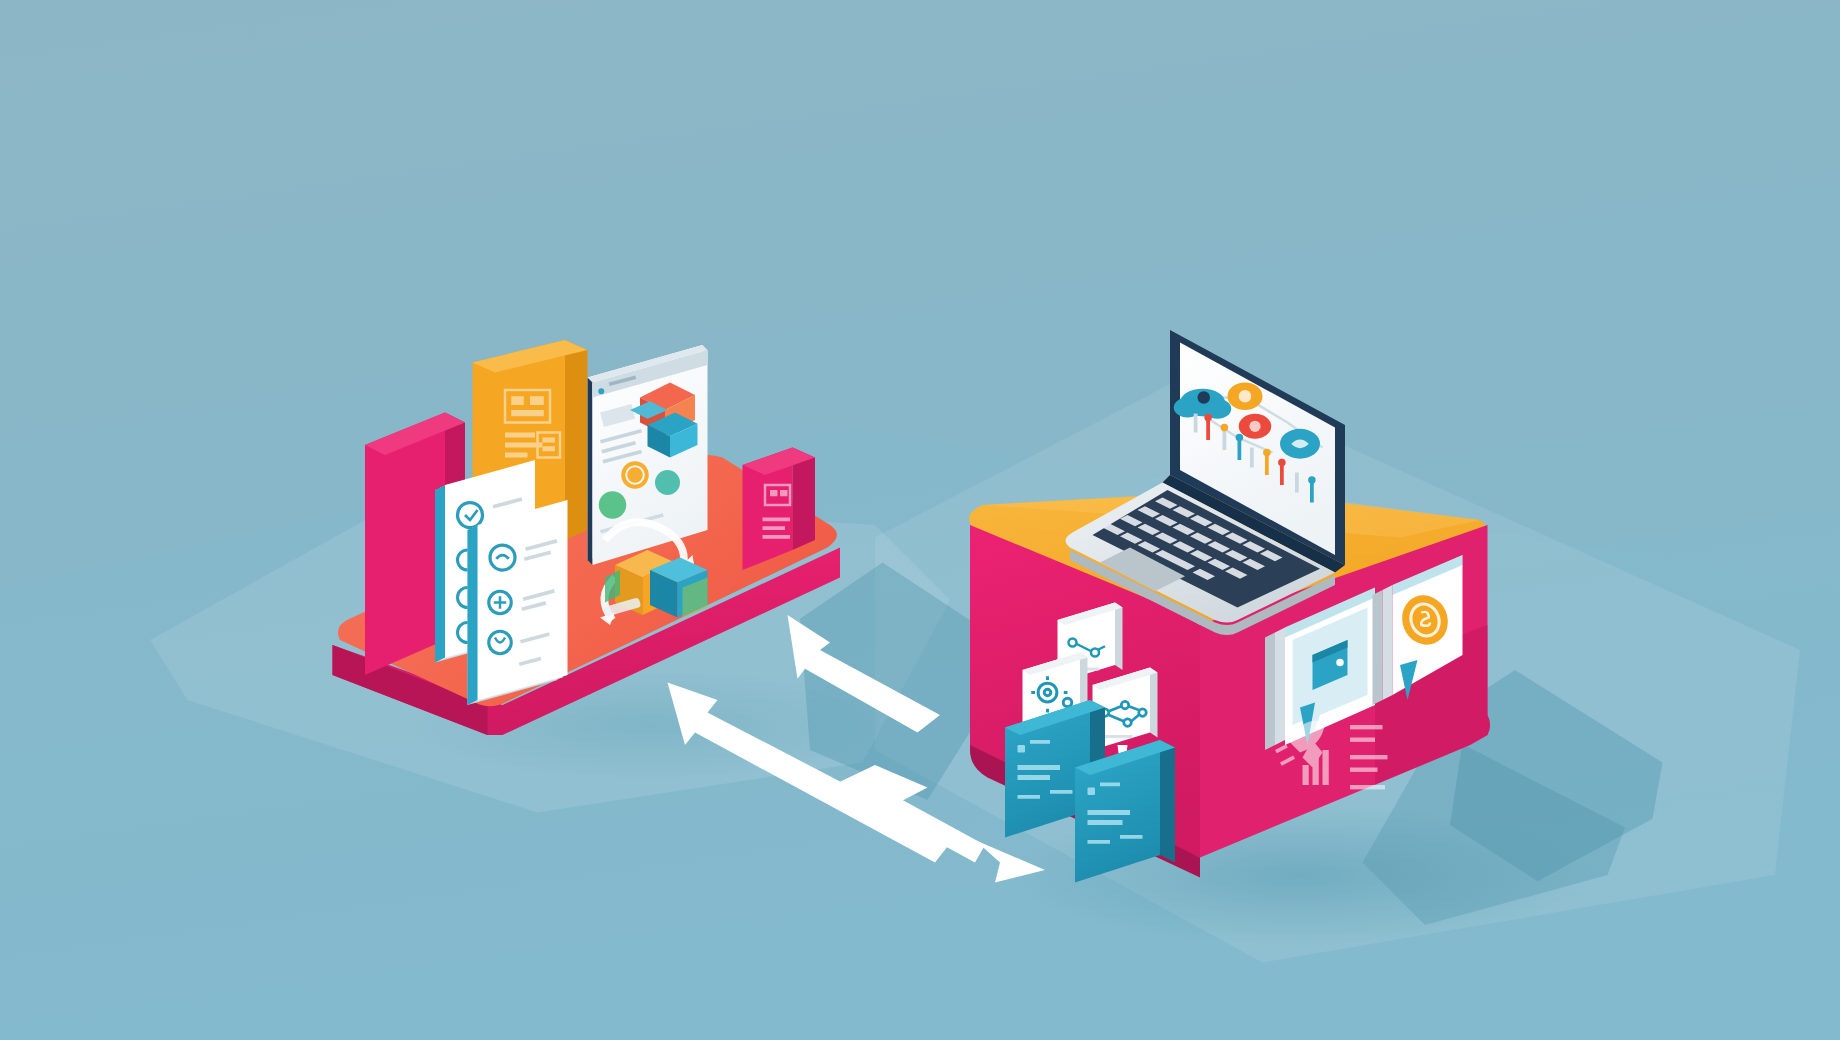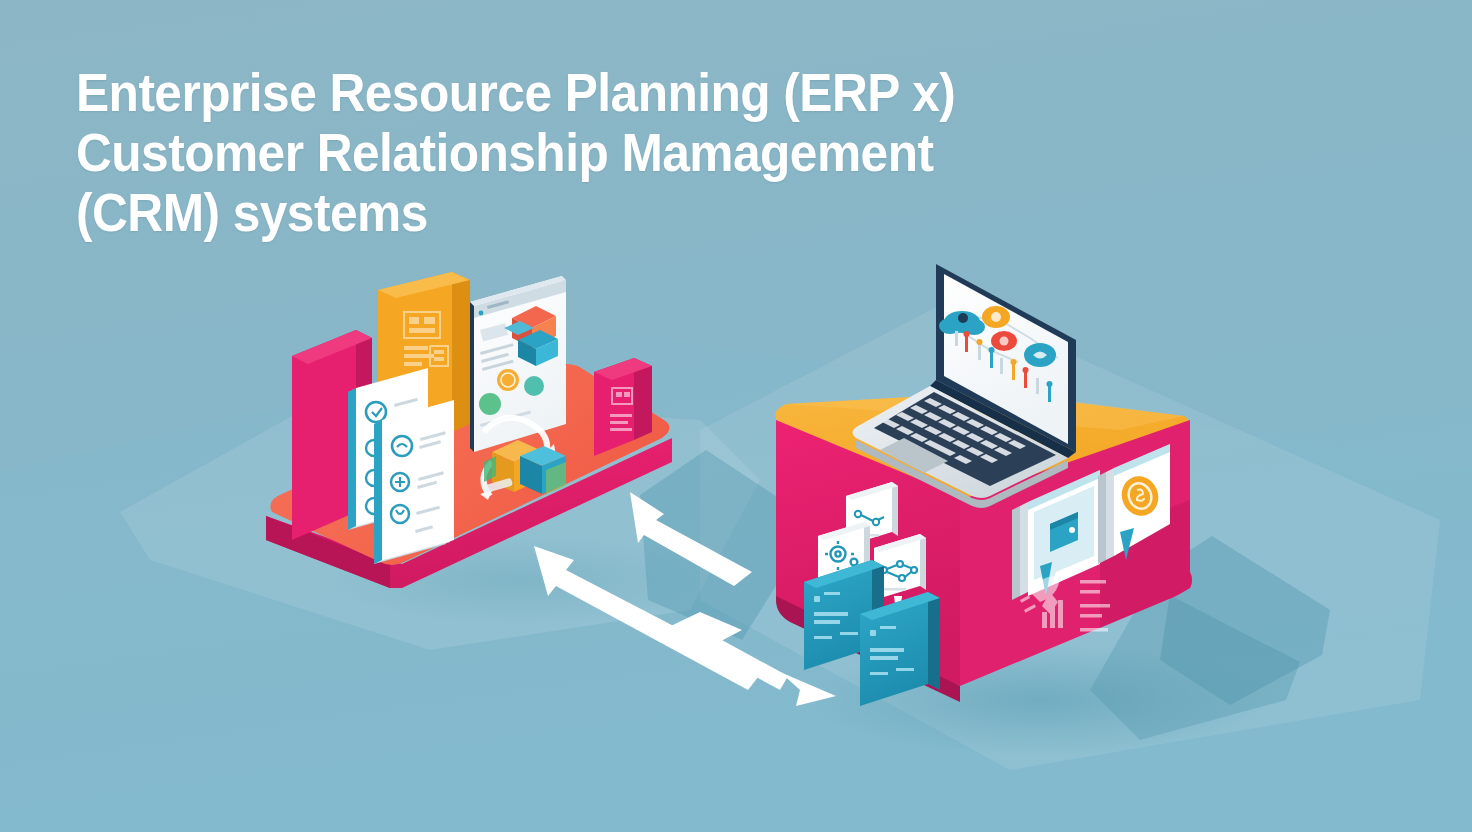--- a/index.html
+++ b/index.html
@@ -469,19 +469,14 @@
             <rect x="1080" y="604" width="30" height="3.5"></rect>
             <rect x="1080" y="614" width="22" height="3.5"></rect>
             <rect x="1080" y="628" width="28" height="3.5"></rect>
           </g>
         </g>
       </g>
     </g>
 
   </svg>
 
-  <div id="title-block">
-    <div class="title-line">Enterprise Resource Planning (ERP x)</div>
-    <div class="title-line">Customer Relationship Mamagement</div>
-    <div class="title-line">(CRM) systems</div>
-  </div>
 
 </div>
 
 </body></html>

